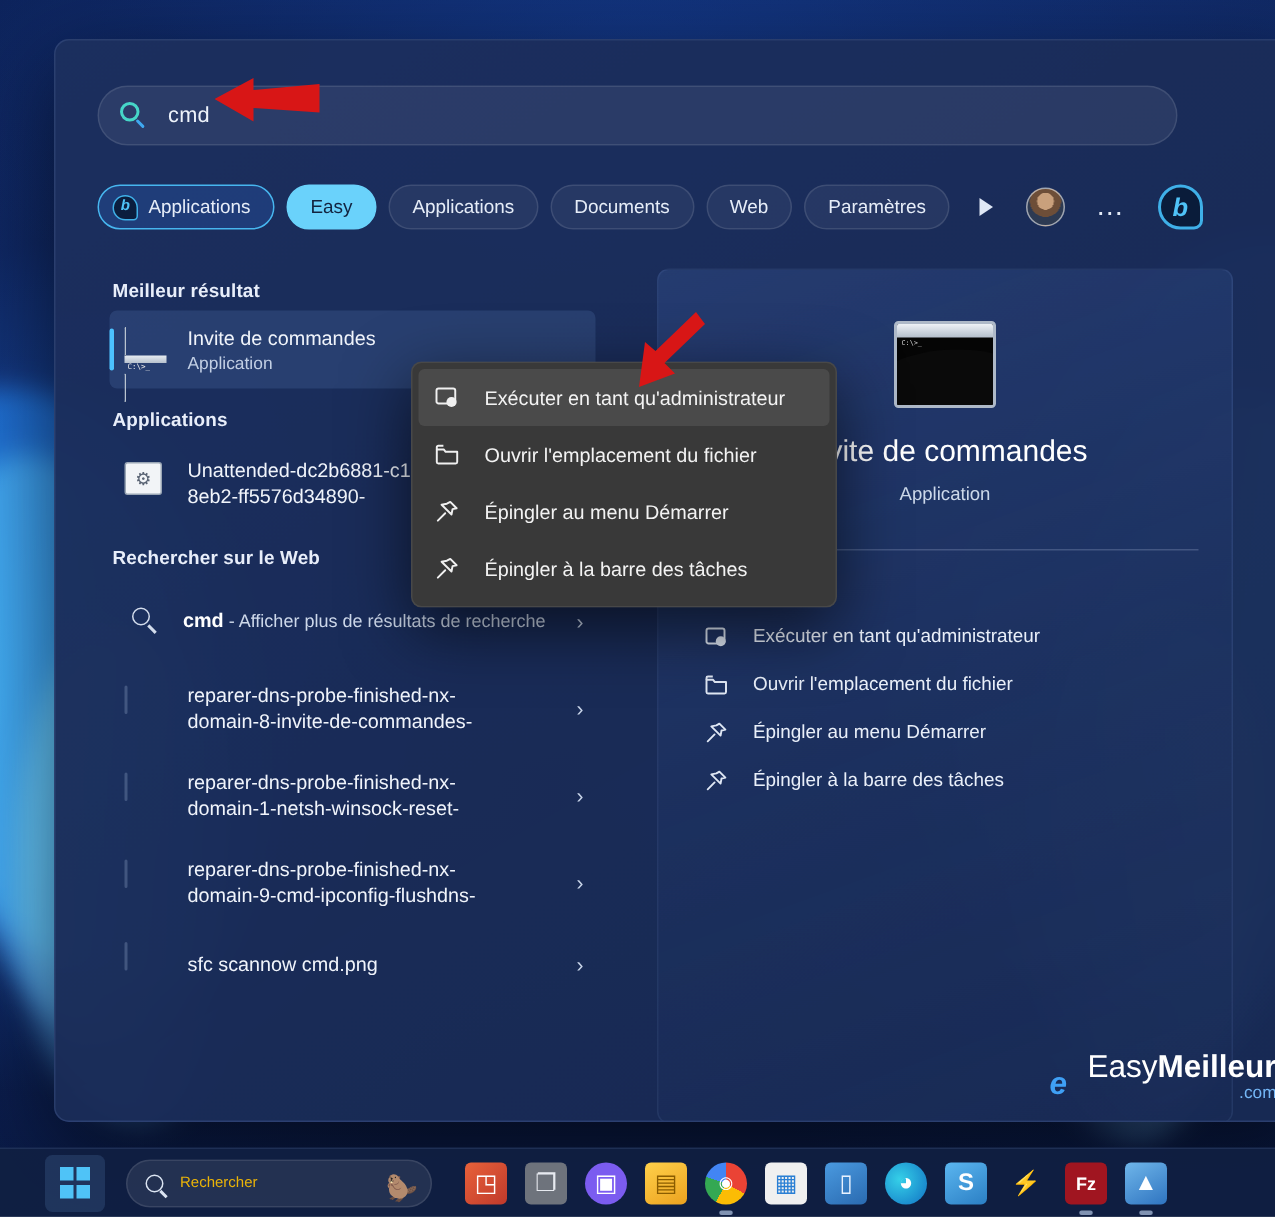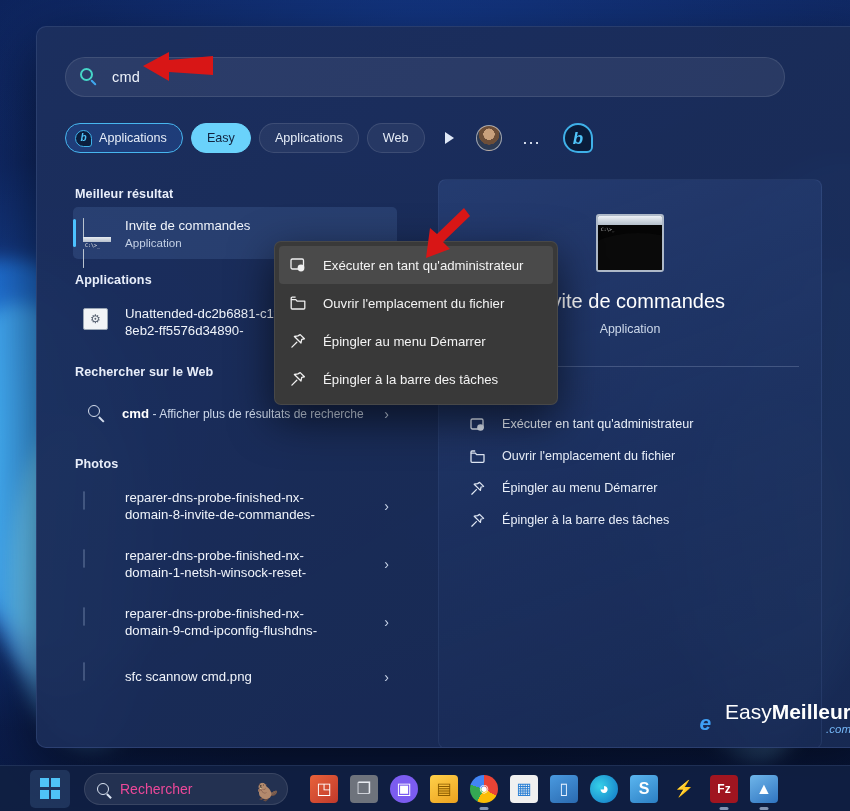--- a/index.html
+++ b/index.html
@@ -232,21 +232,21 @@
     position: absolute; right: 24px; bottom: 12px; z-index: 25;
     display: flex; align-items: flex-end; gap: 7px;
   }
   #wm-logo {
     width: 25px; height: 25px; border-radius: 50%;
     color: #3fa0f5; font-size: 21px; font-weight: bold; font-style: italic;
     line-height: 25px; text-align: center;
   }
   #wm-text { color: #ffffff; font-size: 21px; line-height: 1; }
   #wm-text b { font-weight: bold; }
-  #wm-com { color: #74b6f5; font-size: 11.5px; text-align: right; margin-top: 1px; font-style: italic; }
+  #wm-com { color: #74b6f5; font-size: 11.5px; text-align: right; margin-top: 1px; }
 
   
   #taskbar {
     position: absolute; left: 0; right: 0; bottom: 0; height: 46px;
     background: rgba(16,32,66,0.92);
     border-top: 1px solid rgba(140,175,230,0.12);
     display: flex; align-items: center; padding-left: 30px; gap: 0;
   }
   #start-button {
     width: 40px; height: 38px; border-radius: 5px; background: rgba(120,165,230,0.16);
@@ -254,21 +254,21 @@
   }
   .win-logo { display: grid; grid-template-columns: 9px 9px; grid-template-rows: 9px 9px; gap: 2.5px; }
   .win-logo i { background: #4fc3f7; display: block; }
   #taskbar-search {
     width: 204px; height: 32px; border-radius: 16px;
     background: rgba(255,255,255,0.085); border: 1px solid rgba(255,255,255,0.10);
     display: flex; align-items: center; padding: 0 12px; gap: 11px; position: relative; overflow: hidden;
   }
   #taskbar-search .ring { width: 12px; height: 12px; border: 1.6px solid #dbe4f2; border-radius: 50%; position: relative; flex: none; }
   #taskbar-search .ring::after { content: ""; position: absolute; left: 9px; top: 9px; width: 6px; height: 1.6px; background: #dbe4f2; transform: rotate(45deg); transform-origin: left center; }
-  #taskbar-search .ph { color: #ec4899; font-size: 14px; }
+  #taskbar-search .ph { color: #eab308; font-size: 10px; }
   #tb-critter { position: absolute; right: 8px; bottom: 1px; font-size: 17px; }
   .tb-icons { display: flex; align-items: center; gap: 12px; margin-left: 22px; }
   .tb-app { width: 28px; height: 28px; position: relative; border-radius: 4px; display: flex; align-items: center; justify-content: center; font-size: 16px; }
   .tb-dot { position: absolute; left: 50%; bottom: -7px; transform: translateX(-50%); width: 9px; height: 2.5px; border-radius: 2px; background: rgba(190,210,240,0.65); }
 </style>
 </head>
 <body>
 
 <div id="wallpaper">
   <div class="bloom-petal p1"></div>
@@ -294,21 +294,27 @@
       <span class="bing-mini">b</span>
       <span>Applications</span>
     </div>
     <div class="chip selected">
       <span>Easy</span>
     </div>
     <div class="chip">
       <span>Applications</span>
     </div>
     <div class="chip">
+      <span>Documents</span>
+    </div>
+    <div class="chip">
       <span>Web</span>
+    </div>
+    <div class="chip">
+      <span>Paramètres</span>
     </div>
     <div id="chevron-more"></div>
     <div id="avatar-btn"></div>
     <div id="ellipsis-btn">…</div>
     <div id="bing-big">b</div>
   </div>
 
   <div id="left-col">
 
     <div class="section-head">Meilleur résultat</div>
@@ -346,21 +352,20 @@
           <span class="handle"></span>
       </span>
       <span class="res-text">
         <span class="res-title" style="display:block">
           <b>cmd</b><span class="muted"> - Afficher plus de résultats de recherche</span>
         </span>
       </span>
       <span class="row-caret">›</span>
     </div>
 
-    <div class="section-head">Photos</div>
 
     <div class="res-row tall">
       <span class="ico"><span class="ico-photo"></span></span>
       <span class="res-text">
         <span class="res-title" style="display:block">reparer-dns-probe-finished-nx-</span>
         <span class="res-title" style="display:block">domain-8-invite-de-commandes-</span>
       </span>
       <span class="row-caret">›</span>
     </div>
 

